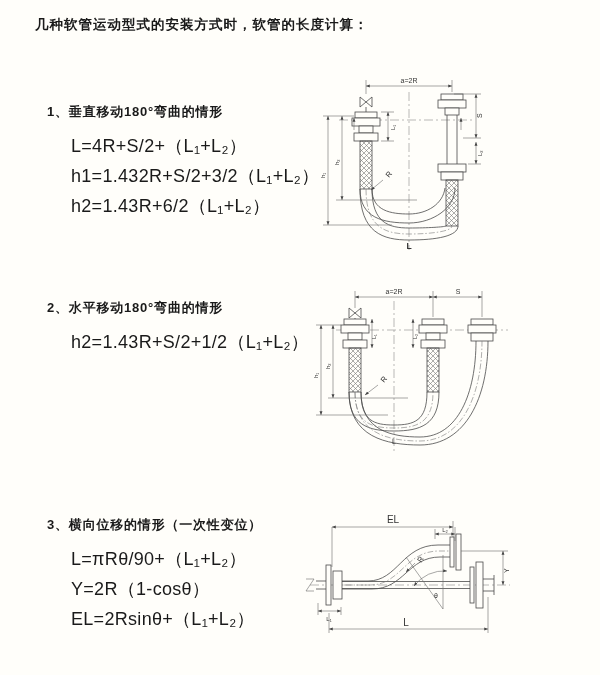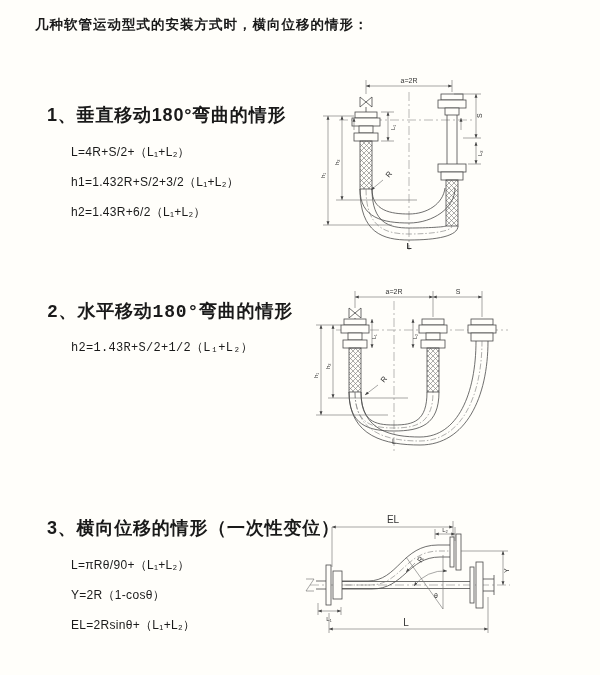--- a/index.html
+++ b/index.html
@@ -7,37 +7,37 @@
     width:600px;height:675px;position:relative;
     background:#fffefa;color:#1a1a1a;
     font-family:"Liberation Sans","DejaVu Sans",sans-serif;
     overflow:hidden;
   }
   .doc-title{
     position:absolute;left:35px;top:16px;
     font-size:13.5px;font-weight:bold;letter-spacing:1px;margin:0;
   }
   .sec{position:absolute;left:47px;}
-  .sec h2{margin:0;font-size:18px;font-weight:bold;letter-spacing:0.8px;}
+  .sec h2{margin:0;font-size:13px;font-weight:bold;letter-spacing:0.8px;}
   .formulas{margin-top:10px;padding-left:24px;}
-  .formulas p{margin:0;height:30px;line-height:30px;font-size:12px;letter-spacing:0.3px;}
+  .formulas p{margin:0;height:30px;line-height:30px;font-size:18px;letter-spacing:0.3px;}
   .diag{position:absolute;}
   svg{display:block;}
   svg text{font-family:"Liberation Sans","DejaVu Sans",sans-serif;fill:#333;}
   .ln{stroke:#4a4a4a;stroke-width:0.8;fill:none;}
   .thin{stroke:#6b6b6b;stroke-width:0.6;fill:none;}
   .cl{stroke:#8a8a8a;stroke-width:0.6;fill:none;stroke-dasharray:9 3 2 3;}
   .dash{stroke:#7a7a7a;stroke-width:0.6;fill:none;stroke-dasharray:6 2 1.5 2;}
   .hrect{stroke:#4a4a4a;stroke-width:0.8;}
   .frect{stroke:#4a4a4a;stroke-width:0.8;fill:#fffefa;}
 </style>
 </head>
 <body>
 
-<h1 class="doc-title">几种软管运动型式的安装方式时，横向位移的情形：</h1>
+<h1 class="doc-title">几种软管运动型式的安装方式时，软管的长度计算：</h1>
 
 <div class="sec" style="top:103px;">
   <h2>1、垂直移动180°弯曲的情形</h2>
   <div class="formulas">
     <p>L=4R+S/2+（L₁+L₂）</p>
     <p>h1=1.432R+S/2+3/2（L₁+L₂）</p>
     <p>h2=1.43R+6/2（L₁+L₂）</p>
   </div>
 </div>
 
@@ -108,21 +108,21 @@
   <text transform="translate(16,110) rotate(-90)" font-size="6">h₁</text>
   <text transform="translate(30,97) rotate(-90)" font-size="6">h₂</text>
 
   <line class="thin" x1="74" y1="112" x2="62" y2="122" marker-end="url(#aw1)"></line>
   <text transform="translate(80,110) rotate(-50)" font-size="7.5">R</text>
 
   <text x="100" y="181" font-size="8.5" font-weight="bold" text-anchor="middle">L</text>
 </svg>
 </div>
 
-<div class="sec" style="top:299px;font-family:Liberation Mono, monospace;">
+<div class="sec" style="top:299px;">
   <h2>2、水平移动180°弯曲的情形</h2>
   <div class="formulas">
     <p>h2=1.43R+S/2+1/2（L₁+L₂）</p>
   </div>
 </div>
 
 <div class="diag" style="left:308px;top:281px;">
 <svg width="285" height="185" viewBox="0 0 285 185">
   <defs>
     <marker id="aw2" viewBox="0 0 10 10" refX="9" refY="5" markerWidth="7" markerHeight="7" orient="auto-start-reverse">

